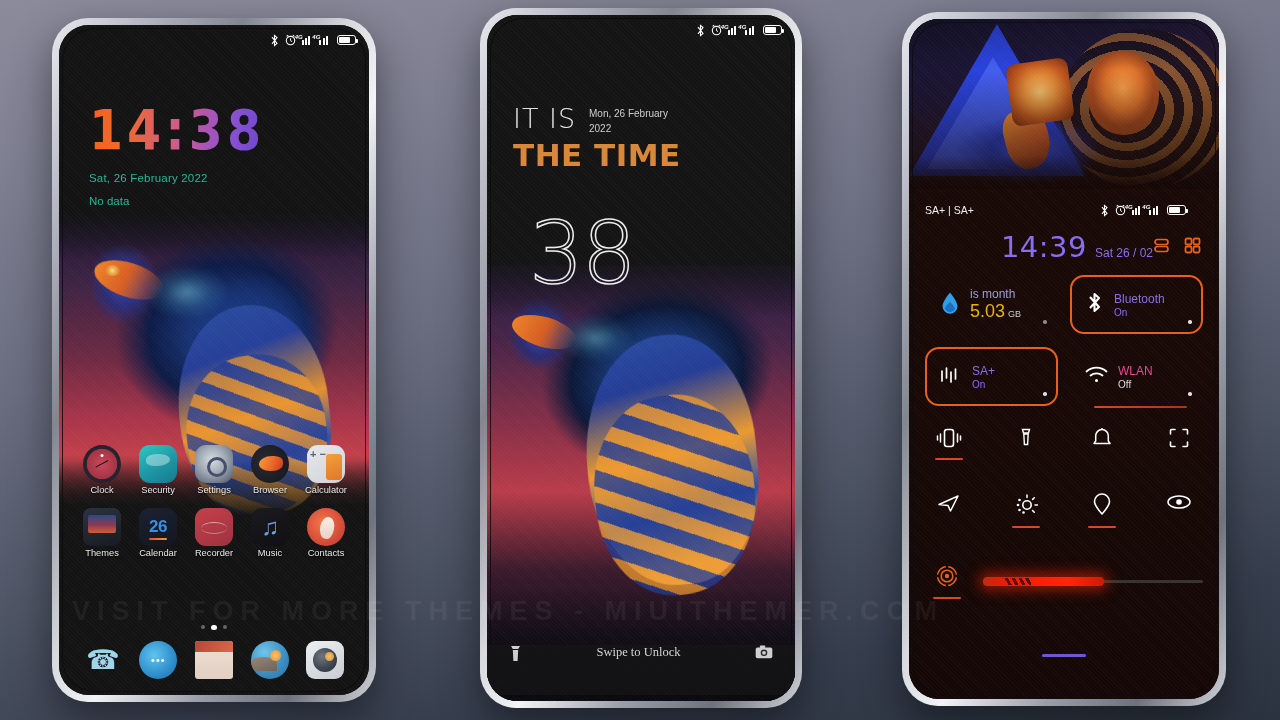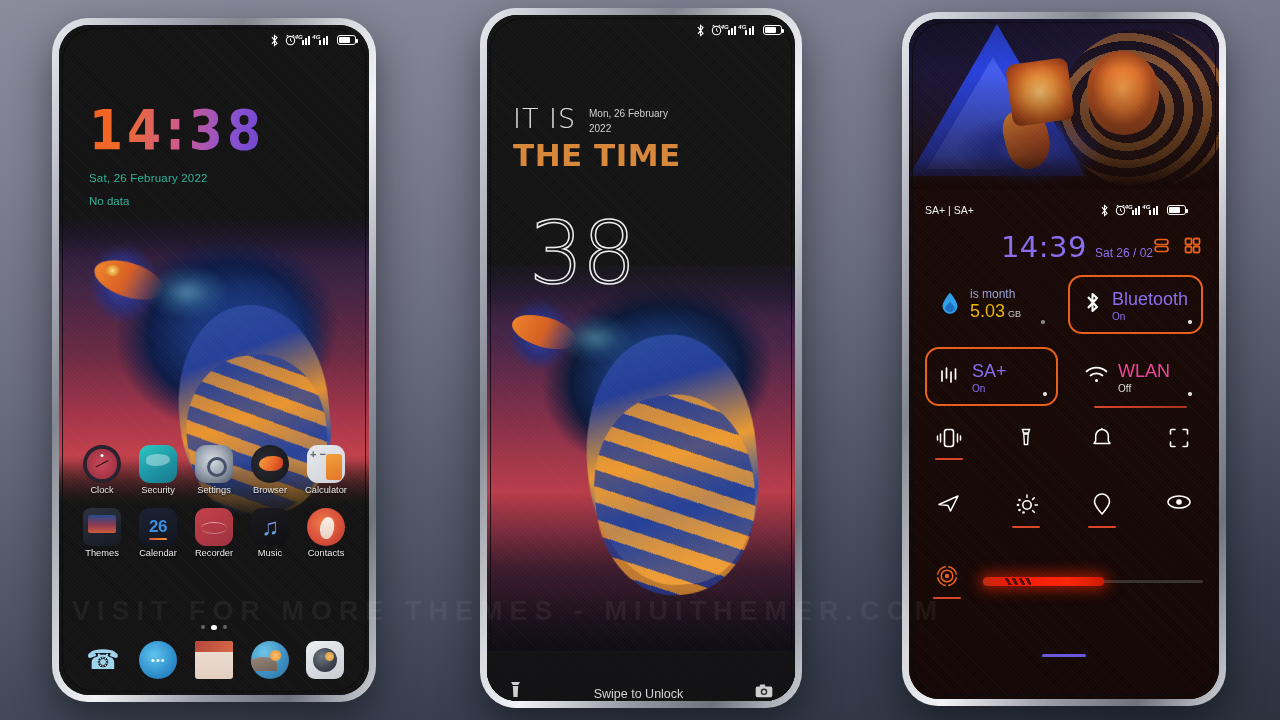--- a/index.html
+++ b/index.html
@@ -184,22 +184,22 @@
     background:radial-gradient(ellipse 48px 30px at 50% 50%,rgba(120,200,225,0.5) 0%,rgba(60,140,185,0.22) 48%,rgba(30,90,140,0) 82%);
     border-radius:50%; filter:blur(2px); }
   .lk-art .lbody{ position:absolute; left:100px; top:70px; width:170px; height:250px;
     background:linear-gradient(168deg,#2b4ea2 0%,#243d96 22%,#eb9a31 48%,#2c4fa6 68%,#eda544 88%);
     border-radius:50% 46% 44% 48%; transform:rotate(-5deg); filter:blur(.5px); }
   .lk-art .lstr{ position:absolute; left:108px; top:130px; width:160px; height:200px;
     background:repeating-linear-gradient(25deg,rgba(238,154,48,0.88) 0 15px,rgba(34,60,148,0.9) 15px 31px);
     border-radius:48% 46% 50% 46%; transform:rotate(-7deg); opacity:.85; filter:blur(.5px); }
   .lk-art .lshade{ position:absolute; inset:0;
     background:linear-gradient(180deg,rgba(20,20,20,0.82) 0%,rgba(20,20,20,0) 12%,rgba(14,12,18,0) 74%,rgba(10,9,14,0.96) 100%); }
-  .lockbar{ position:absolute; left:0; right:0; bottom:0; height:50px; display:flex; align-items:flex-end;
-    justify-content:space-between; padding:0 22px; background:rgba(22,22,22,0.72); z-index:10; }
+  .lockbar{ position:absolute; left:0; right:0; bottom:6px; height:50px; display:flex; align-items:flex-start;
+    justify-content:space-between; padding:0 22px; background:rgba(22,22,22,0.72); z-index:10;font-family:Liberation Serif, serif; }
   .lk-unlock{ font-size:12.5px; color:#d4d4d4; }
   .lk-ic{ color:#cfcfcf; font-size:15px; }
 
   
   .ccbg{ position:absolute; inset:0; background:linear-gradient(180deg,#1a0a07 0%,#180906 40%,#140705 100%); }
   .cc-art{ position:absolute; left:0; right:0; top:0; height:170px; overflow:hidden; }
   .cc-art .csky{ position:absolute; inset:0; background:linear-gradient(165deg,#14122e 0%,#1d1636 35%,#301a20 70%,#1c0c0a 100%); }
   .cc-art .ctri{ position:absolute; left:0px; top:5px; width:0; height:0;
     border-left:88px solid transparent; border-right:88px solid transparent; border-bottom:152px solid #2a44e8; opacity:.95; }
   .cc-art .ctri2{ position:absolute; left:18px; top:38px; width:0; height:0;
@@ -227,21 +227,21 @@
   .cc-time{ font-size:29px; color:#8a6ef0; font-weight:400; letter-spacing:.5px; font-family:"DejaVu Sans", sans-serif; }
   .cc-subdate{ font-size:12px; color:#8a6ef0; margin-left:8px; }
   .cc-hdricons{ display:flex; gap:14px; align-items:center; }
 
   .cc-tiles{ position:absolute; left:16px; right:16px; top:256px; z-index:12; }
   .cc-trow{ display:flex; gap:12px; margin-bottom:13px; }
   .tile{ flex:1; height:59px; border-radius:14px; position:relative;
     display:flex; align-items:center; padding:0 13px; gap:10px; border:2.2px solid transparent; }
   .tile.act{ border-color:#e8601b; }
   .tile .tdot{ position:absolute; right:9px; bottom:8px; width:3.6px; height:3.6px; border-radius:50%; background:#8a8a8a; }
-  .tname{ font-size:18px; color:#8a6ef0; line-height:1.35; }
+  .tname{ font-size:12px; color:#8a6ef0; line-height:1.35; }
   .tname.w{ color:#ec4899; }
   .tstate{ font-size:10px; color:#8a6ef0; }
   .tstate.w{ color:#ddd; }
   .tline{ position:absolute; left:22px; right:14px; bottom:-4px; height:2.2px;
     background:linear-gradient(90deg,#d8472a,#a83420); border-radius:2px; }
 
   .cc-qrow{ position:absolute; left:16px; right:16px; display:flex; justify-content:space-between; z-index:12; }
   .qbtn{ width:48px; display:flex; flex-direction:column; align-items:center; gap:9px; position:relative; }
   .qbtn .qline{ width:28px; height:2.4px; background:#d8472a; border-radius:2px; opacity:0; }
   .qbtn.on .qline{ opacity:1; }

